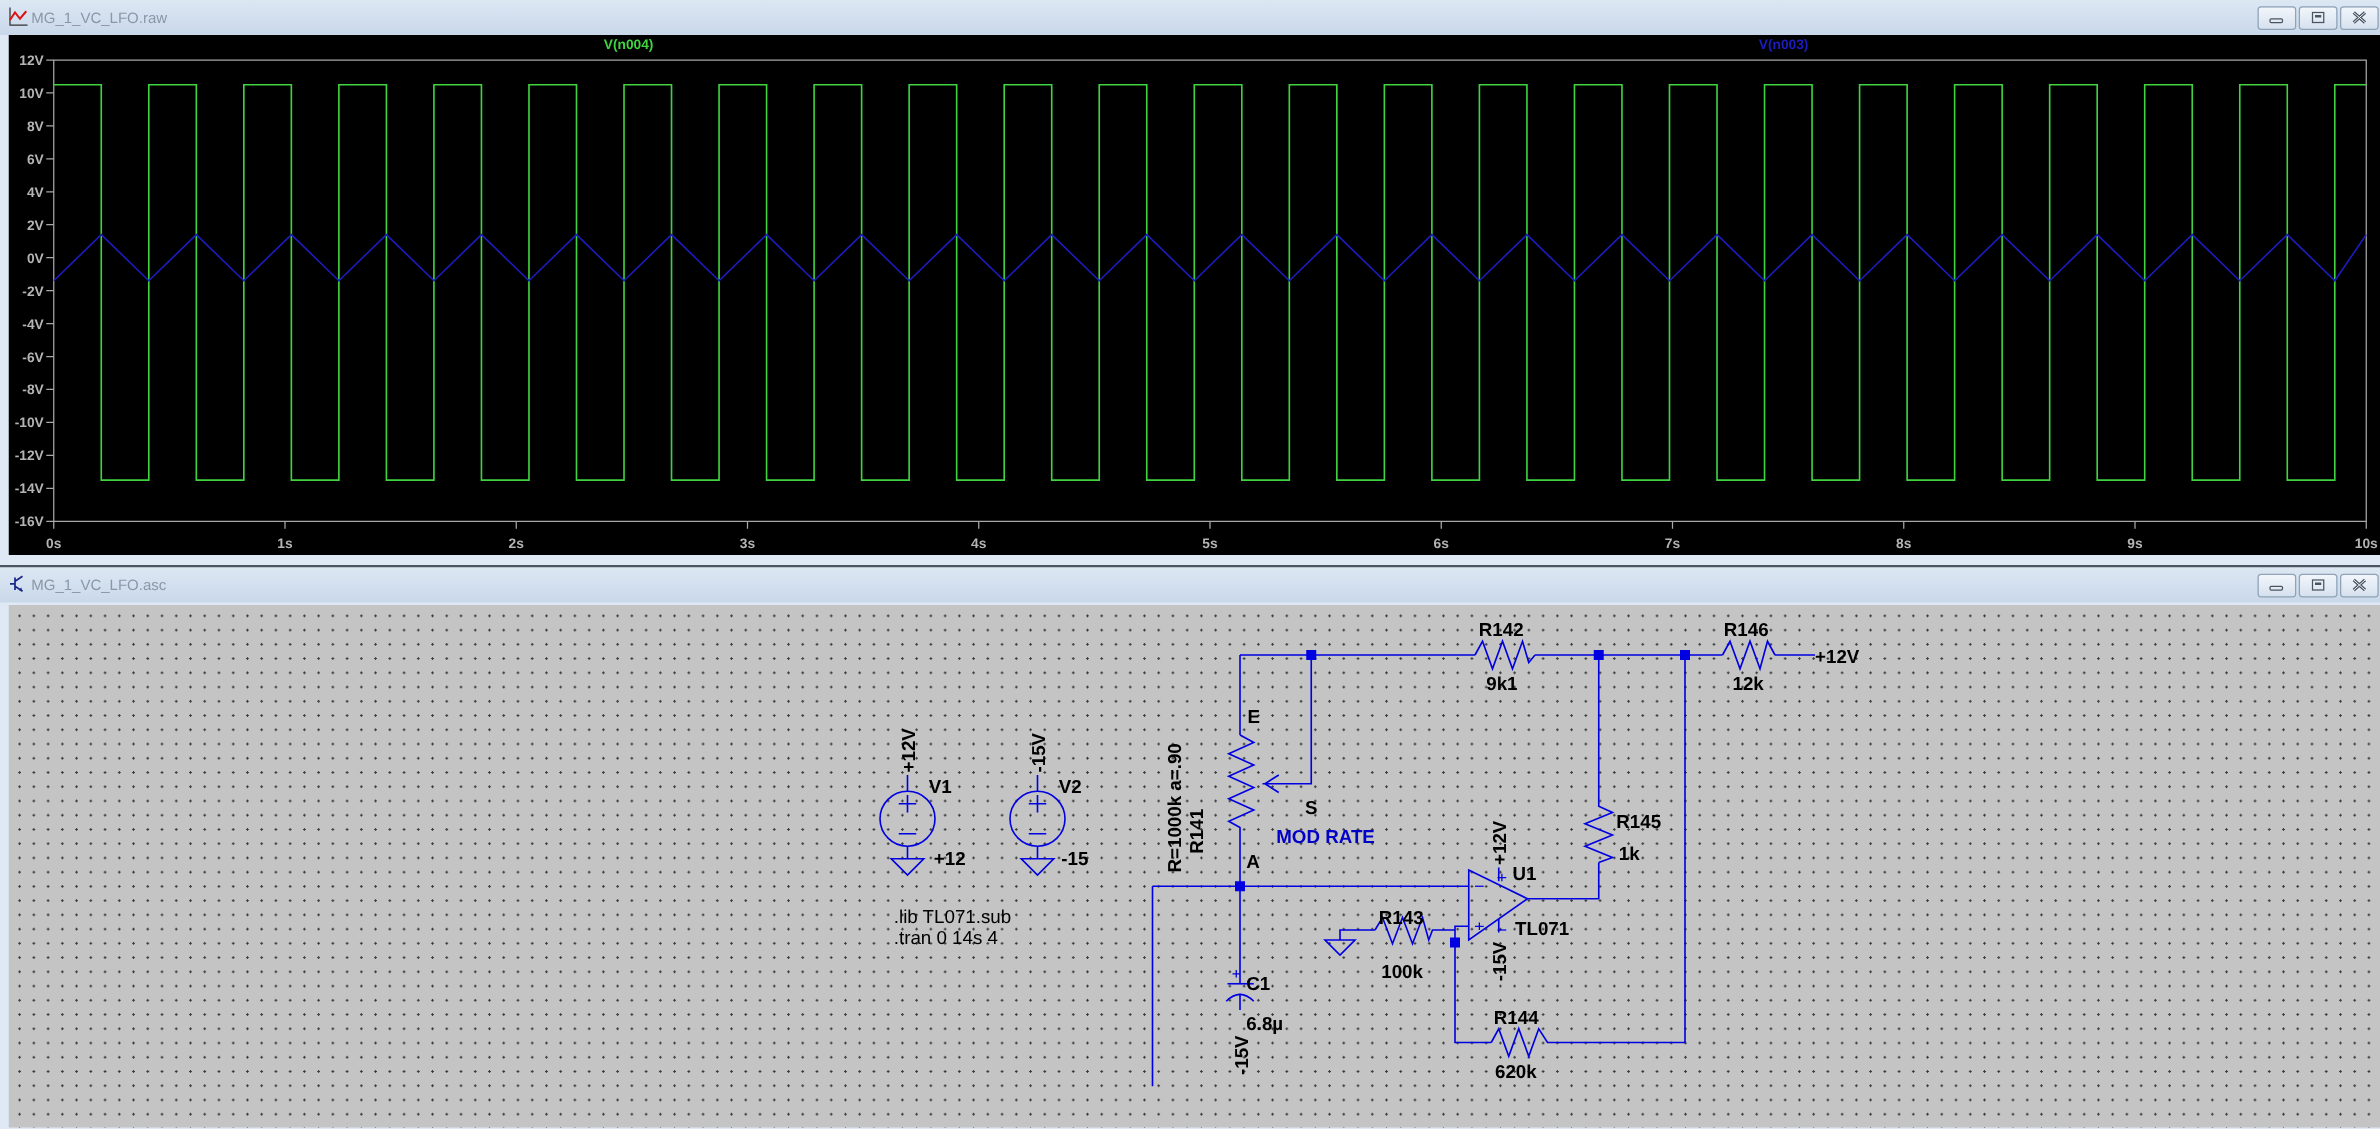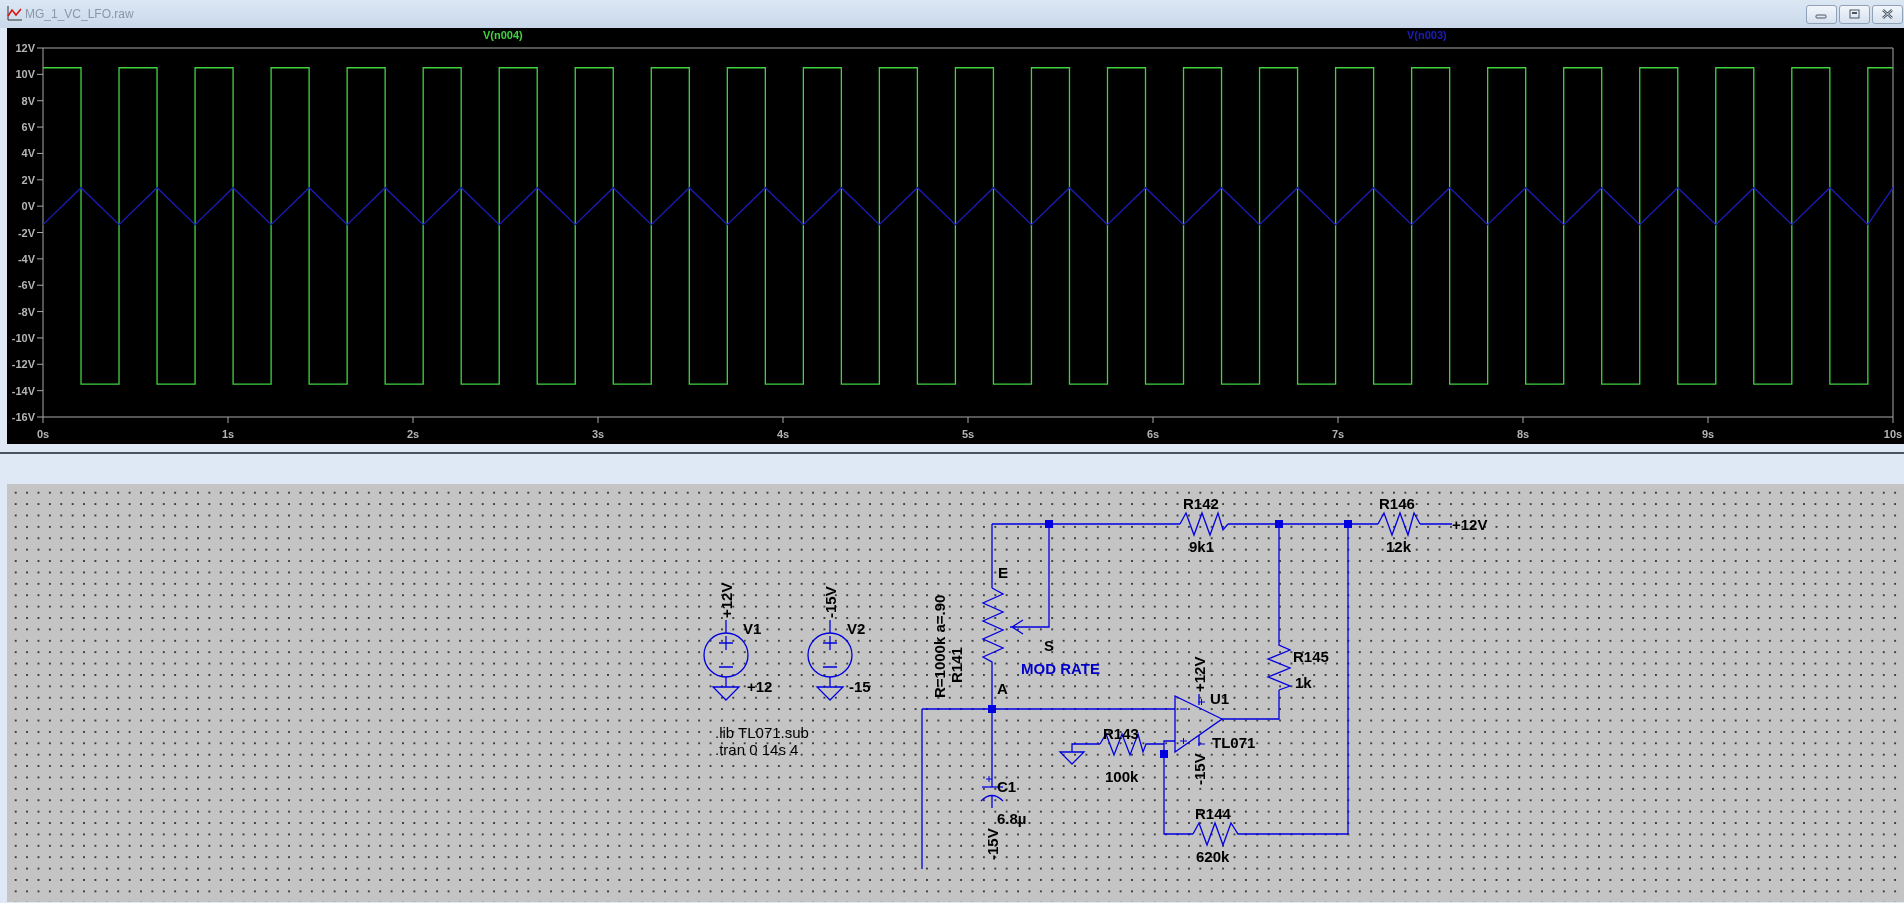--- a/index.html
+++ b/index.html
@@ -106,20 +106,44 @@
           <path d="M36 39.76785714285714 L74.0175 39.76785714285714 L74.0175 356.05357142857144 L112.035 356.05357142857144 L112.035 39.76785714285714 L150.0525 39.76785714285714 L150.0525 356.05357142857144 L188.07 356.05357142857144 L188.07 39.76785714285714 L226.08749999999998 39.76785714285714 L226.08749999999998 356.05357142857144 L264.105 356.05357142857144 L264.105 39.76785714285714 L302.12249999999995 39.76785714285714 L302.12249999999995 356.05357142857144 L340.14 356.05357142857144 L340.14 39.76785714285714 L378.1575 39.76785714285714 L378.1575 356.05357142857144 L416.17499999999995 356.05357142857144 L416.17499999999995 39.76785714285714 L454.1924999999999 39.76785714285714 L454.1924999999999 356.05357142857144 L492.20999999999987 356.05357142857144 L492.20999999999987 39.76785714285714 L530.2274999999997 39.76785714285714 L530.2274999999997 356.05357142857144 L568.2449999999998 356.05357142857144 L568.2449999999998 39.76785714285714 L606.2624999999997 39.76785714285714 L606.2624999999997 356.05357142857144 L644.2799999999997 356.05357142857144 L644.2799999999997 39.76785714285714 L682.2974999999997 39.76785714285714 L682.2974999999997 356.05357142857144 L720.3149999999996 356.05357142857144 L720.3149999999996 39.76785714285714 L758.3324999999996 39.76785714285714 L758.3324999999996 356.05357142857144 L796.3499999999996 356.05357142857144 L796.3499999999996 39.76785714285714 L834.3674999999996 39.76785714285714 L834.3674999999996 356.05357142857144 L872.3849999999995 356.05357142857144 L872.3849999999995 39.76785714285714 L910.4024999999995 39.76785714285714 L910.4024999999995 356.05357142857144 L948.4199999999994 356.05357142857144 L948.4199999999994 39.76785714285714 L986.4374999999994 39.76785714285714 L986.4374999999994 356.05357142857144 L1024.4549999999995 356.05357142857144 L1024.4549999999995 39.76785714285714 L1062.4724999999994 39.76785714285714 L1062.4724999999994 356.05357142857144 L1100.4899999999993 356.05357142857144 L1100.4899999999993 39.76785714285714 L1138.5074999999993 39.76785714285714 L1138.5074999999993 356.05357142857144 L1176.5249999999992 356.05357142857144 L1176.5249999999992 39.76785714285714 L1214.542499999999 39.76785714285714 L1214.542499999999 356.05357142857144 L1252.559999999999 356.05357142857144 L1252.559999999999 39.76785714285714 L1290.577499999999 39.76785714285714 L1290.577499999999 356.05357142857144 L1328.594999999999 356.05357142857144 L1328.594999999999 39.76785714285714 L1366.612499999999 39.76785714285714 L1366.612499999999 356.05357142857144 L1404.629999999999 356.05357142857144 L1404.629999999999 39.76785714285714 L1442.647499999999 39.76785714285714 L1442.647499999999 356.05357142857144 L1480.6649999999988 356.05357142857144 L1480.6649999999988 39.76785714285714 L1518.682499999999 39.76785714285714 L1518.682499999999 356.05357142857144 L1556.6999999999991 356.05357142857144 L1556.6999999999991 39.76785714285714 L1594.7174999999993 39.76785714285714 L1594.7174999999993 356.05357142857144 L1632.7349999999994 356.05357142857144 L1632.7349999999994 39.76785714285714 L1670.7524999999994 39.76785714285714 L1670.7524999999994 356.05357142857144 L1708.7699999999995 356.05357142857144 L1708.7699999999995 39.76785714285714 L1746.7874999999997 39.76785714285714 L1746.7874999999997 356.05357142857144 L1784.8049999999998 356.05357142857144 L1784.8049999999998 39.76785714285714 L1822.8225 39.76785714285714 L1822.8225 356.05357142857144 L1860.8400000000001 356.05357142857144 L1860.8400000000001 39.76785714285714 L1886 39.76785714285714" stroke="#3fd43f" fill="none" stroke-width="1.3"></path>
           <path d="M36 196.59285714285716 L74.0175 159.69285714285715 L112.035 196.59285714285716 L150.0525 159.69285714285715 L188.07 196.59285714285716 L226.08749999999998 159.69285714285715 L264.105 196.59285714285716 L302.12249999999995 159.69285714285715 L340.14 196.59285714285716 L378.1575 159.69285714285715 L416.17499999999995 196.59285714285716 L454.1924999999999 159.69285714285715 L492.20999999999987 196.59285714285716 L530.2274999999997 159.69285714285715 L568.2449999999998 196.59285714285716 L606.2624999999997 159.69285714285715 L644.2799999999997 196.59285714285716 L682.2974999999997 159.69285714285715 L720.3149999999996 196.59285714285716 L758.3324999999996 159.69285714285715 L796.3499999999996 196.59285714285716 L834.3674999999996 159.69285714285715 L872.3849999999995 196.59285714285716 L910.4024999999995 159.69285714285715 L948.4199999999994 196.59285714285716 L986.4374999999994 159.69285714285715 L1024.4549999999995 196.59285714285716 L1062.4724999999994 159.69285714285715 L1100.4899999999993 196.59285714285716 L1138.5074999999993 159.69285714285715 L1176.5249999999992 196.59285714285716 L1214.542499999999 159.69285714285715 L1252.559999999999 196.59285714285716 L1290.577499999999 159.69285714285715 L1328.594999999999 196.59285714285716 L1366.612499999999 159.69285714285715 L1404.629999999999 196.59285714285716 L1442.647499999999 159.69285714285715 L1480.6649999999988 196.59285714285716 L1518.682499999999 159.69285714285715 L1556.6999999999991 196.59285714285716 L1594.7174999999993 159.69285714285715 L1632.7349999999994 196.59285714285716 L1670.7524999999994 159.69285714285715 L1708.7699999999995 196.59285714285716 L1746.7874999999997 159.69285714285715 L1784.8049999999998 196.59285714285716 L1822.8225 159.69285714285715 L1860.8400000000001 196.59285714285716 L1886 159.69285714285715" stroke="#1c1cbf" fill="none" stroke-width="1.3"></path>
         </g>
       <text id="legend-0" x="476" y="11" font-size="11" font-weight="bold" fill="#3fd43f">V(n004)</text>
       <text id="legend-1" x="1400" y="11" font-size="11" font-weight="bold" fill="#1c1cbf">V(n003)</text>
     </svg>
   </div>
 </div>
 
 <div class="win" id="sch-window">
+  <div class="titlebar" style="top:0">
+    <svg class="title-icon" viewBox="0 0 16 16">
+      <path d="M5 3 V13 M1 8 H5 M5 6 L11 2 M5 10 L11 14" stroke="#1a2a8a" fill="none" stroke-width="1.4"></path>
+      <path d="M8 13 L11 14 L10 11" fill="#1a2a8a"></path>
+    </svg>
+    <span class="title-text">MG_1_VC_LFO.asc</span>
+    <div class="ctl" style="left:1806px">
+      <svg width="29" height="17">
+          <rect x="9" y="9" width="10" height="3" rx="1" fill="none" stroke="#4a5562"></rect>
+        </svg>
+    </div>
+    <div class="ctl" style="left:1839px">
+      <svg width="29" height="17">
+          <rect x="10" y="4" width="9" height="8" fill="none" stroke="#4a5562"></rect>
+          <rect x="12" y="6" width="5" height="2" fill="#4a5562"></rect>
+        </svg>
+    </div>
+    <div class="ctl" style="left:1872px">
+      <svg width="29" height="17">
+          <path d="M10 4 L19 12 M19 4 L10 12" stroke="#4a5562" stroke-width="2.5"></path>
+          <path d="M10 4 L19 12 M19 4 L10 12" stroke="#f2f6fb" stroke-width="0.8"></path>
+        </svg>
+    </div>
+  </div>
 
   <div id="sch-panel">
     
     <svg width="1897" height="418">
       <g transform="translate(-7,-484)" stroke="#0000e0" fill="none" stroke-width="1.3">
 
         <g>
           <line x1="726" y1="620" x2="726" y2="633"></line>
           <circle cx="726" cy="655" r="22"></circle>
           <path d="M719 643 H733 M726 636 V650 M719 667 H733"></path>

